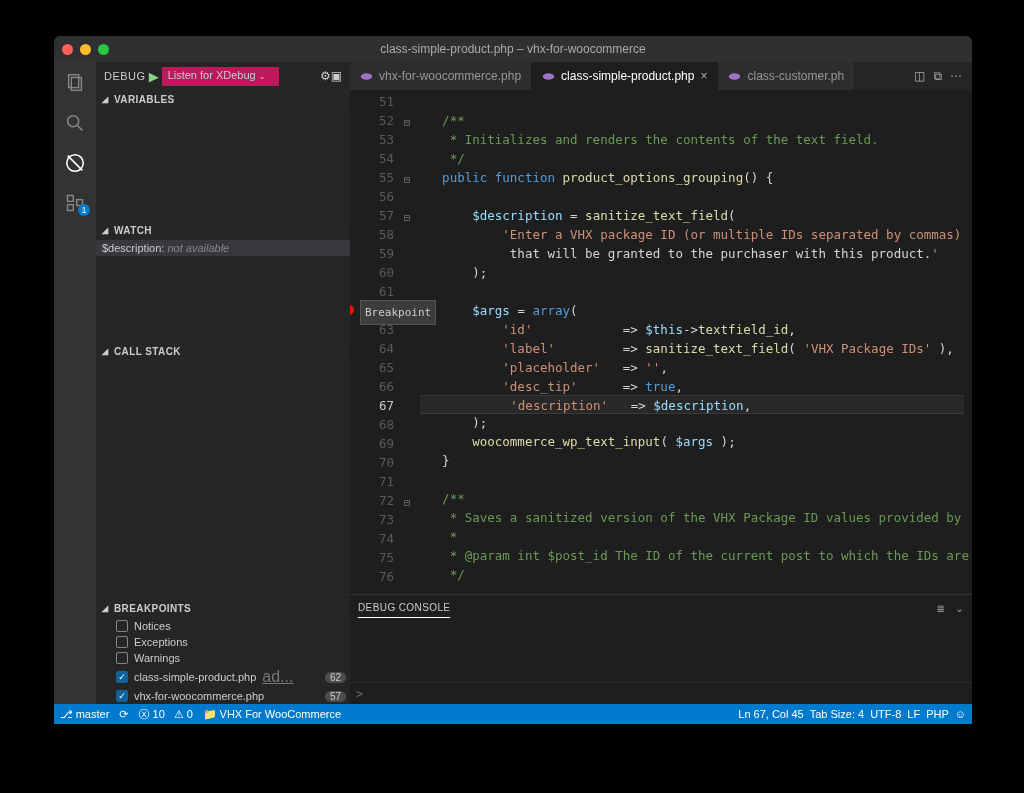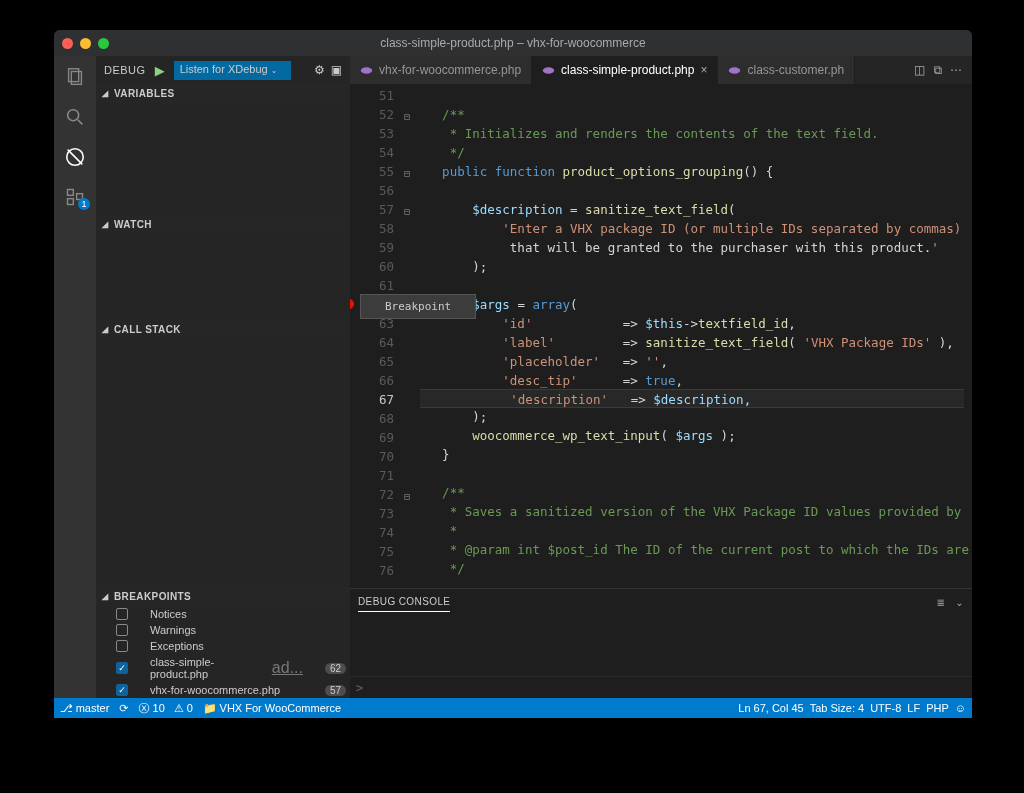--- a/index.html
+++ b/index.html
@@ -8,21 +8,21 @@
     font-family: -apple-system, BlinkMacSystemFont, "Segoe UI", sans-serif;
     font-size: 12px;
     color: #ccc;
     width: 1024px;
     height: 793px;
     overflow: hidden;
     position: relative;
   }
   .window {
     position: absolute;
-    top: 30px;
+    top: 36px;
     left: 54px;
     width: 918px;
     height: 688px;
     background: #1e1e1e;
     border-radius: 6px;
     display: flex;
     flex-direction: column;
     box-shadow: 0 10px 40px rgba(0,0,0,0.7);
   }
   .titlebar {
@@ -56,44 +56,44 @@
   .activitybar .badge {
     position:absolute; bottom:-2px; right:-4px; background:#007acc; color:#fff;
     border-radius:50%; font-size:9px; width:12px;height:12px;display:flex;
     align-items:center;justify-content:center;
   }
   .sidebar {
     width: 254px; background: #252526; display:flex;flex-direction:column;
     color:#ccc; font-size:11px; overflow:hidden;
   }
   .sb-header{
-    height:28px; display:flex;align-items:center;padding:0 8px;gap:6px;
+    height:28px; display:flex;align-items:center;padding:0 8px;
     background:#252526;
   }
   .sb-header .dbg{color:#ccc;font-size:11px;letter-spacing:0.5px;}
   .play-btn{
     color:#89d185;font-size:13px;padding:0 3px;
   }
   .config-select{
-    background:#0369a1;color:#ccc;font-size:11px;padding:2px 14px 2px 6px;
+    background:#be185d;color:#ccc;font-size:11px;padding:2px 14px 2px 6px;
     border:none;height:19px;position:relative;
   }
   .gear{color:#ccc;font-size:12px;}
   .term-ico{color:#ccc;font-size:12px;}
   .section-hdr{
     display:flex;align-items:center;padding:4px 6px;gap:4px;
     color:#ccc;letter-spacing:0.4px;font-weight:600;font-size:10px;
     background:#2d2d2d22;
   }
   .section-hdr .tw{width:8px;font-size:8px;}
   .section-body{padding:3px 12px;font-size:11px;min-height:0;color:#999;}
   .watch-row{padding:2px 0 2px 6px;background:#37373d;}
   .watch-row .na{font-style:italic;color:#888;}
   .bp-row{
-    display:flex;align-items:center;padding:2px 4px 2px 20px;gap:22px;font-size:11px;
+    display:flex;align-items:center;padding:2px 4px 2px 20px;gap:6px;font-size:11px;
   }
   .bp-cb{
     width:12px;height:12px;border:1px solid #888;border-radius:2px;flex-shrink:0;
     display:flex;align-items:center;justify-content:center;font-size:9px;color:#fff;
   }
   .bp-cb.checked{background:#0e639c;border-color:#0e639c;}
   .bp-count{background:#4d4d4d;border-radius:7px;padding:0 5px;font-size:10px;color:#ccc;margin-left:auto;}
   .bp-meta{color:#777;font-size:16px;text-decoration:underline;}
   .editor-area{flex:1;display:flex;flex-direction:column;overflow:hidden;}
   .tabs{
@@ -110,21 +110,21 @@
     flex:1;display:flex;overflow:hidden;font-family:Menlo,Consolas,monospace;font-size:12.5px;
     line-height:19px;background:#1e1e1e;
   }
   .gutter{width:62px;text-align:right;color:#5a5a5a;padding-top:2px;user-select:none;position:relative;}
   .gline{padding-right:18px;height:19px;position:relative;}
   .gline .fold{position:absolute;right:2px;top:2px;color:#777;font-size:10px;}
   .gline .bp{position:absolute;left:-6px;top:4px;width:10px;height:10px;background:#e51400;border-radius:50%;}
   .gline.cur{color:#c6c6c6;}
   .bptip{
     position:absolute;left:10px;top:210px;background:#3c3c3c;border:1px solid #555;
-    padding:2px 24px;font-size:11px;color:#ccc;z-index:5;
+    padding:2px 4px;font-size:11px;color:#ccc;z-index:5;
   }
   .code{flex:1;padding-top:2px;white-space:pre;color:#d4d4d4;overflow:hidden;}
   .cline{height:19px;}
   .cline.hl{background:#282828;border:1px solid #3a3a3a;border-left:none;border-right:none;margin:-1px 8px;}
   .cm{color:#6a9955;} .kw{color:#569cd6;} .fn{color:#dcdcaa;} .var{color:#9cdcfe;}
   .str{color:#ce9178;}
   .panel{
     height:110px;background:#1e1e1e;border-top:1px solid #333;display:flex;flex-direction:column;
   }
   .panel-hdr{
@@ -200,46 +200,49 @@
       <div class="section-hdr">
         <span class="tw">◢</span>
           <span>VARIABLES</span>
       </div>
       <div class="section-body" style="height:112px;"></div>
 
       <div class="section-hdr">
         <span class="tw">◢</span>
           <span>WATCH</span>
       </div>
+      <div class="watch-row">
+        <span>$description</span>: <span class="na">not available</span>
+      </div>
       <div class="section-body" style="height:86px;"></div>
 
       <div class="section-hdr">
         <span class="tw">◢</span>
           <span>CALL STACK</span>
       </div>
       <div class="section-body" style="flex:1;"></div>
 
       <div class="section-hdr">
         <span class="tw">◢</span>
           <span>BREAKPOINTS</span>
       </div>
       <div id="bp-list">
           <div class="bp-row">
             <span class="bp-cb "></span>
     <span>Notices</span>
 
     </div>
           <div class="bp-row">
             <span class="bp-cb "></span>
+    <span>Exceptions</span>
+
+    </div>
+          <div class="bp-row">
+            <span class="bp-cb "></span>
     <span>Warnings</span>
-
-    </div>
-          <div class="bp-row">
-            <span class="bp-cb "></span>
-    <span>Exceptions</span>
 
     </div>
           <div class="bp-row">
             <span class="bp-cb checked">✓</span>
     <span>class-simple-product.php</span>
     <span class="bp-meta">ad...</span>
     <span class="bp-count">62</span>
           </div>
           <div class="bp-row">
             <span class="bp-cb checked">✓</span>

